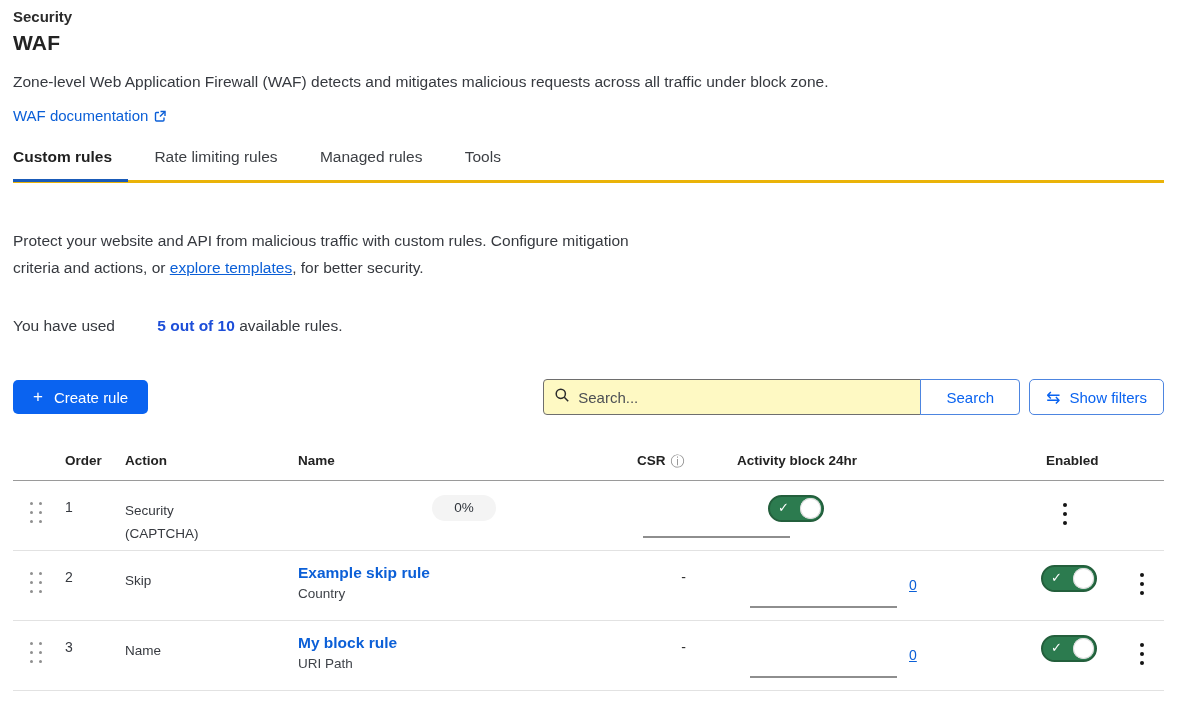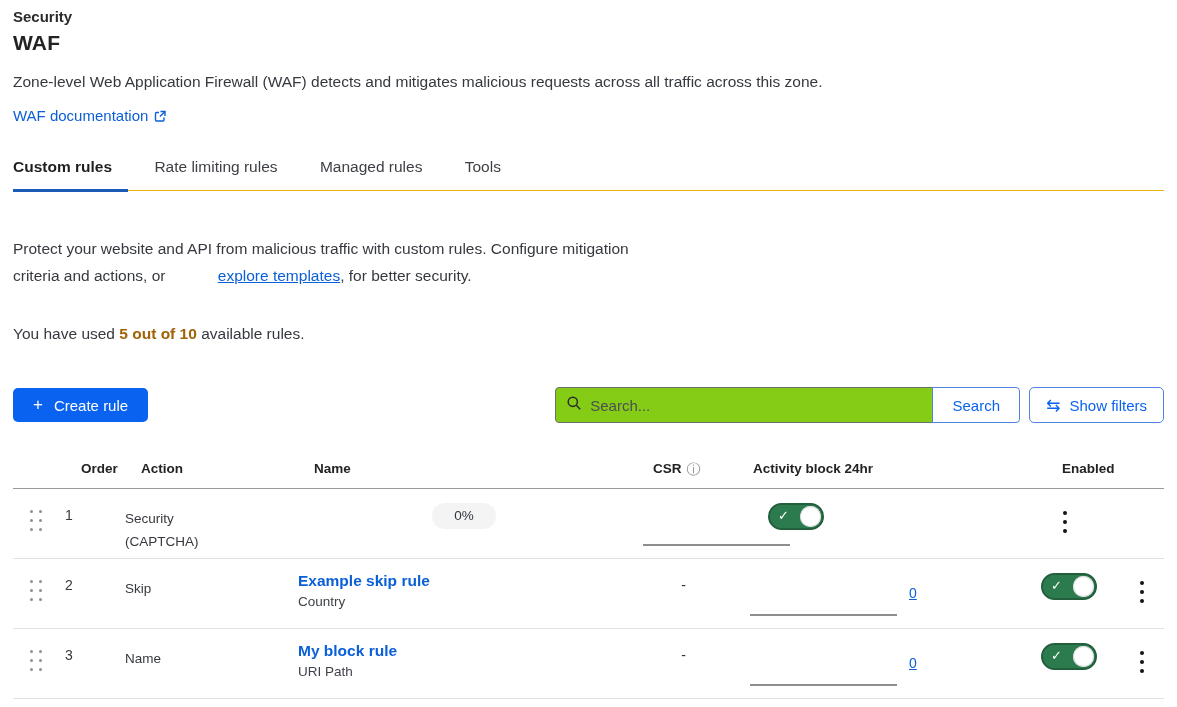--- a/index.html
+++ b/index.html
@@ -19,57 +19,57 @@
 
   
   .eyebrow{margin-top:8px;font-size:15px;font-weight:600;color:#2b2b2b;}
   .title{margin-top:6px;font-size:21px;font-weight:700;color:#232323;letter-spacing:.2px;}
   .desc{margin-top:18px;font-size:15.5px;color:#36393f;}
   .doc-link-row{margin-top:16px;}
   .doc-link{font-size:15px;color:var(--link-blue);cursor:pointer;}
   .ext-icon{display:inline-block;vertical-align:-2px;margin-left:6px;}
 
   
-  .tabs{margin-top:31px;border-bottom:1px solid #eab308;white-space:nowrap;}
+  .tabs{margin-top:21px;border-bottom:3px solid #eab308;white-space:nowrap;}
   .tab{display:inline-block;position:relative;padding:0 16px 14px 0;margin-right:22px;
        font-size:15.5px;color:#3c3f44;cursor:pointer;}
   .tab.active{font-weight:700;color:#1f1f1f;}
   .tab.active::after{content:"";position:absolute;left:0;right:0;bottom:-2px;height:3px;background:#1a5bb8;}
 
   
   .intro{margin-top:44px;line-height:27px;font-size:15.5px;color:#36393f;}
-  .intro a{color:var(--link-blue);text-decoration:underline;cursor:pointer;margin-left:48px;}
+  .intro a{color:var(--link-blue);text-decoration:underline;cursor:pointer;}
   .usage{margin-top:36px;font-size:15.5px;color:#36393f;}
-  .usage b{color:#a16207;}
+  .usage b{color:#1d4ed8;margin-left:38px;}
 
   
   .toolbar{margin-top:44px;display:flex;align-items:center;justify-content:space-between;}
   .btn-create{display:inline-flex;align-items:center;height:34px;padding:0 20px;
     background:var(--accent-blue);color:#fff;border:none;border-radius:5px;
     font-size:15px;font-family:inherit;cursor:pointer;}
   .btn-create .plus{font-size:17px;font-weight:400;margin-right:11px;}
   .toolbar-right{display:flex;align-items:center;}
   .search-box{display:flex;align-items:center;width:378px;height:36px;
-    border:1px solid #6e6e6e;border-radius:4px 0 0 4px;padding:0 10px;background:#84cc16;}
+    border:1px solid #6e6e6e;border-radius:4px 0 0 4px;padding:0 10px;background:#fef9c3;}
   .search-box input{border:none;outline:none;flex:1;font-size:15px;color:#36393f;
     font-family:inherit;margin-left:8px;background:transparent;}
   .search-box input::placeholder{color:#4c4f54;}
-  .btn-search{width:88px;height:36px;margin-left:-1px;background:#fff;
+  .btn-search{width:100px;height:36px;margin-left:-1px;background:#fff;
     border:1px solid #4d85e0;border-radius:0 4px 4px 0;color:var(--accent-blue);
     font-size:15px;font-family:inherit;cursor:pointer;}
   .btn-filters{display:inline-flex;align-items:center;height:36px;margin-left:9px;padding:0 16px;
     background:#fff;border:1px solid #4d85e0;border-radius:5px;color:var(--accent-blue);
     font-size:15px;font-family:inherit;cursor:pointer;}
   .btn-filters .swap{font-size:17px;margin-right:9px;line-height:1;}
 
   
   .table{margin-top:26px;}
   .tgrid{display:grid;grid-template-columns:52px 60px 173px 332px 107px minmax(0,1fr) 110px 44px;}
   .thead{border-bottom:1px solid #9a9a9a;}
-  .thead .hcell{padding:12px 0 9px 0;font-size:13.5px;font-weight:700;color:#232323;margin-left:16px;}
+  .thead .hcell{padding:12px 0 9px 0;font-size:13.5px;font-weight:700;color:#232323;}
   .hcell.csr{padding-left:7px;}
   .hcell.enabled{padding-left:36px;}
   .info-icon{font-size:14px;color:#8f8f8f;font-weight:400;margin-left:5px;vertical-align:-1px;}
   .trow{height:70px;border-bottom:1px solid #e2e2e2;}
   .cell{font-size:13.5px;color:#36393f;}
 
   .handle-cell{padding:21px 0 0 17px;}
   .drag-handle{display:grid;grid-template-columns:repeat(2,4px);grid-auto-rows:4px;
     column-gap:5px;row-gap:5px;cursor:grab;}
   .drag-handle i{width:3px;height:3px;border-radius:50%;background:#8f8f8f;}
@@ -101,21 +101,21 @@
   .kebab{display:flex;flex-direction:column;align-items:center;cursor:pointer;padding:0 6px;}
   .kebab i{width:4px;height:4px;border-radius:50%;background:#141414;margin:2.5px 0;}
 </style>
 </head>
 <body>
 
 <div class="page">
 
   <div class="eyebrow">Security</div>
   <h1 class="title">WAF</h1>
-  <p class="desc">Zone-level Web Application Firewall (WAF) detects and mitigates malicious requests across all traffic across this zone.</p>
+  <p class="desc">Zone-level Web Application Firewall (WAF) detects and mitigates malicious requests across all traffic under block zone.</p>
   <div class="doc-link-row">
     <a class="doc-link">WAF documentation</a><span class="ext-icon"><svg width="13" height="13" viewBox="0 0 13 13">
           <path d="M5 2.5 H2.5 A1 1 0 0 0 1.5 3.5 V10 A1 1 0 0 0 2.5 11 H9 A1 1 0 0 0 10 10 V7.5" fill="none" stroke="#0b5fd7" stroke-width="1.4"></path>
           <path d="M6.5 1.5 H11 V6" fill="none" stroke="#0b5fd7" stroke-width="1.4"></path>
           <path d="M11 1.5 L6 6.5" fill="none" stroke="#0b5fd7" stroke-width="1.4"></path>
         </svg></span>
   </div>
 
   <div class="tabs">
     <div class="tab active">Custom rules</div>

